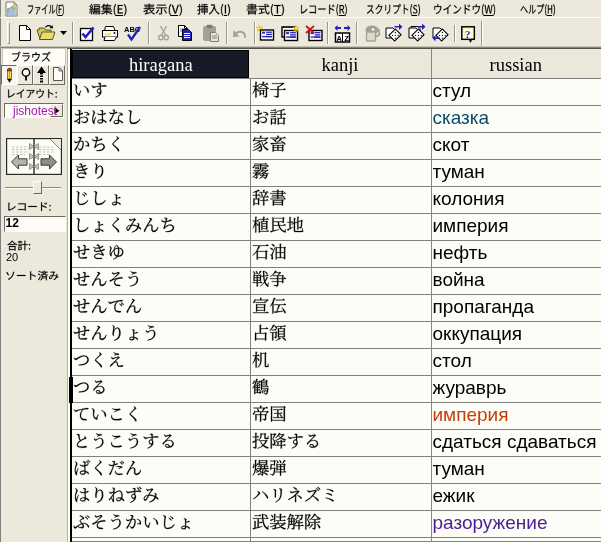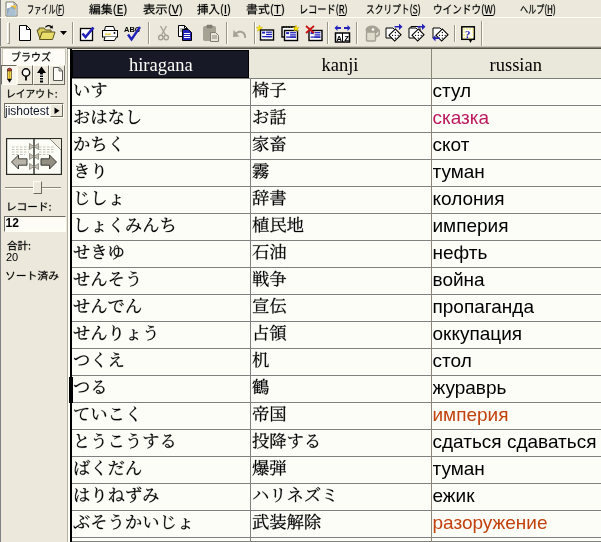--- a/index.html
+++ b/index.html
@@ -272,21 +272,21 @@
     <path d="M6 0.5 L6 4 L9.5 4 Z" fill="#d8d5c8" stroke="#555" stroke-width="0.8"></path>
   </svg>
 <svg style="position:absolute;left:5.8px;top:86.8px" width="53" height="15" viewBox="0 -10.5 53 15">
     <path d="M2.3 -0.3 2.9 0.2C3.1 0.1 3.3 0.0 3.4 0.0C6.0 -0.8 8.2 -2.1 9.5 -3.7L9.1 -4.5C7.7 -2.8 5.3 -1.4 3.3 -0.9C3.3 -1.4 3.3 -5.9 3.3 -6.9C3.3 -7.2 3.3 -7.5 3.4 -7.8H2.3C2.4 -7.6 2.4 -7.1 2.4 -6.9C2.4 -5.9 2.4 -1.5 2.4 -0.9C2.4 -0.6 2.4 -0.5 2.3 -0.3Z M11.4 -3.8 11.8 -3.0C13.3 -3.4 14.7 -4.1 15.8 -4.7V-0.8C15.8 -0.4 15.8 0.1 15.8 0.3H16.8C16.7 0.1 16.7 -0.4 16.7 -0.8V-5.2C17.8 -5.9 18.8 -6.7 19.6 -7.6L18.9 -8.2C18.1 -7.4 17.1 -6.4 16.0 -5.8C14.8 -5.0 13.2 -4.3 11.4 -3.8Z M30.8 -7.1 30.3 -7.6C30.1 -7.6 29.7 -7.5 29.5 -7.5C28.9 -7.5 24.0 -7.5 23.5 -7.5C23.1 -7.5 22.7 -7.6 22.3 -7.6V-6.7C22.7 -6.7 23.1 -6.7 23.5 -6.7C24.0 -6.7 28.7 -6.7 29.5 -6.7C29.1 -6.1 28.2 -4.9 27.2 -4.4L27.9 -3.8C29.1 -4.7 30.1 -6.0 30.5 -6.7C30.6 -6.8 30.7 -7.0 30.8 -7.1ZM26.6 -5.7H25.6C25.7 -5.4 25.7 -5.2 25.7 -5.0C25.7 -3.2 25.5 -1.7 23.8 -0.7C23.5 -0.5 23.2 -0.3 22.9 -0.2L23.7 0.4C26.3 -0.9 26.6 -2.9 26.6 -5.7Z M40.8 -6.4 40.2 -6.7C40.1 -6.7 39.9 -6.6 39.5 -6.6H37.1V-7.6C37.1 -7.8 37.1 -8.1 37.2 -8.4H36.2C36.2 -8.1 36.2 -7.8 36.2 -7.6V-6.6H33.9C33.5 -6.6 33.2 -6.7 32.9 -6.7C33.0 -6.5 33.0 -6.1 33.0 -5.9C33.0 -5.5 33.0 -4.4 33.0 -4.0C33.0 -3.8 32.9 -3.5 32.9 -3.4H33.8C33.8 -3.5 33.8 -3.8 33.8 -4.0C33.8 -4.3 33.8 -5.4 33.8 -5.9H39.7C39.6 -5.0 39.2 -3.7 38.7 -2.8C38.0 -1.8 36.9 -1.0 35.8 -0.7C35.5 -0.6 35.1 -0.5 34.7 -0.4L35.4 0.4C37.3 -0.1 38.8 -1.2 39.6 -2.6C40.2 -3.6 40.5 -4.9 40.6 -5.7C40.6 -5.9 40.7 -6.2 40.8 -6.4Z M45.5 -0.9C45.5 -0.5 45.5 -0.0 45.5 0.3H46.5C46.4 -0.0 46.4 -0.6 46.4 -0.9L46.4 -4.4C47.6 -4.0 49.4 -3.3 50.5 -2.7L50.9 -3.6C49.8 -4.1 47.8 -4.9 46.4 -5.3V-7.0C46.4 -7.4 46.5 -7.8 46.5 -8.1H45.5C45.5 -7.8 45.5 -7.3 45.5 -7.0C45.5 -6.2 45.5 -1.5 45.5 -0.9Z M54.0 -4.1C54.3 -4.1 54.7 -4.4 54.7 -4.8C54.7 -5.3 54.3 -5.6 54.0 -5.6C53.6 -5.6 53.3 -5.3 53.3 -4.8C53.3 -4.4 53.6 -4.1 54.0 -4.1ZM54.0 0.1C54.3 0.1 54.7 -0.2 54.7 -0.6C54.7 -1.0 54.3 -1.3 54.0 -1.3C53.6 -1.3 53.3 -1.0 53.3 -0.6C53.3 -0.2 53.6 0.1 54.0 0.1Z" fill="#000" transform="scale(0.9293,1)" stroke="#000" stroke-width="0.22"></path>
   </svg>
 <div class="abs" style="left:4px;top:103px;width:60px;height:15px;background:#fdfcf7;border-top:1px solid #6e6b60;border-left:1px solid #6e6b60;border-right:1px solid #fffff4;border-bottom:1px solid #fffff4"></div>
 <div class="abs" style="left:50px;top:104px;width:13px;height:13px;background:#ece9dc;border-top:1px solid #fffff4;border-left:1px solid #fffff4;border-right:1px solid #6e6b60;border-bottom:1px solid #6e6b60"></div>
 <svg class="abs" style="left:54px;top:107px" width="6" height="8" viewBox="0 0 6 8">
     <path d="M0.5 0.5 L5.5 3.8 L0.5 7 Z" fill="#000"></path>
   </svg>
-<div class="abs" style="left:5px;top:104.5px;width:41px;height:12px;font:12px 'Liberation Sans';color:#0f172a;line-height:12px">jishotest</div>
+<div class="abs" style="left:13px;top:104.5px;width:41px;height:12px;font:12px 'Liberation Sans';color:#a21caf;line-height:12px">jishotest</div>
 <svg class="abs" style="left:6px;top:138px" width="56" height="37" viewBox="0 0 56 37">
 <rect x="0.6" y="0.6" width="54.8" height="35.8" fill="#fdfdf8" stroke="#2a2a25" stroke-width="1.2"></rect>
 <path d="M44 1 L55 12 L55 1 Z" fill="#ece9dc"></path>
 <path d="M44 1 L55 12" stroke="#8a877a" stroke-width="1"></path>
 <g stroke="#b5b2a5" stroke-width="0.8" stroke-dasharray="2.5 1.5">
 <path d="M6 9 L23 9 M6 11.5 L23 11.5 M6 14 L23 14 M6 16.5 L19 16.5"></path>
 <path d="M33 9 L48 9 M33 11.5 L49 11.5 M33 14 L49 14 M33 16.5 L45 16.5"></path>
 </g>
 <path d="M28 1 L28 36" stroke="#2a2a25" stroke-width="1.4"></path>
 <g fill="#c8c5b8" stroke="#6a675c" stroke-width="0.6">
@@ -325,21 +325,21 @@
     <path d="M11.0 -5.5V-2.7H8.7V-5.5ZM7.6 -6.0V-0.9H7.8C8.2 -0.9 8.7 -1.2 8.7 -1.3V-2.2H11.0V-1.4H11.2C11.5 -1.4 12.0 -1.6 12.0 -1.7V-5.3C12.4 -5.4 12.6 -5.5 12.8 -5.6L11.4 -6.6L10.8 -6.0H8.7L7.6 -6.5ZM6.3 -8.0 6.5 -7.5H13.9V-0.4C13.9 -0.2 13.8 -0.1 13.5 -0.1C13.1 -0.1 11.2 -0.3 11.2 -0.3V0.0C12.0 0.1 12.5 0.3 12.8 0.4C13.0 0.6 13.1 1.0 13.1 1.3C14.8 1.1 15.0 0.5 15.0 -0.4V-7.5H16.4C16.7 -7.5 16.8 -7.6 16.9 -7.8C16.3 -8.3 15.4 -9.0 15.4 -9.0L14.7 -8.0ZM10.8 -14.5C10.7 -13.8 10.7 -13.1 10.5 -12.4H6.6L6.7 -11.9H10.4C9.9 -10.7 8.9 -9.6 6.5 -8.7L6.7 -8.4C9.1 -9.2 10.3 -10.0 11.0 -11.0C12.2 -10.4 13.6 -9.3 14.3 -8.5C15.6 -8.1 15.7 -10.6 11.2 -11.2C11.3 -11.5 11.4 -11.7 11.5 -11.9H15.9C16.1 -11.9 16.3 -12.0 16.3 -12.2C15.7 -12.7 14.8 -13.5 14.8 -13.5L14.1 -12.4H11.7C11.8 -12.9 11.8 -13.4 11.9 -13.9C12.2 -13.9 12.4 -14.1 12.4 -14.3ZM3.4 -14.5V-10.4H0.7L0.9 -9.9H3.2C2.7 -7.3 1.9 -4.8 0.5 -2.8L0.7 -2.6C1.9 -3.8 2.8 -5.2 3.4 -6.8V1.3H3.7C4.1 1.3 4.5 1.1 4.5 0.9V-7.4C5.1 -6.6 5.7 -5.7 5.9 -4.9C6.9 -4.1 7.8 -6.2 4.5 -7.7V-9.9H6.6C6.9 -9.9 7.0 -10.0 7.1 -10.2C6.6 -10.7 5.7 -11.4 5.7 -11.4L4.9 -10.4H4.5V-13.8C5.0 -13.9 5.1 -14.0 5.2 -14.3Z M19.8 -13.0 20.0 -12.5H29.8C29.0 -11.6 27.6 -10.5 26.4 -9.7L25.4 -9.8V-6.9H18.1L18.2 -6.4H25.4V-0.5C25.4 -0.2 25.3 -0.1 24.9 -0.1C24.4 -0.1 21.8 -0.2 21.8 -0.2V0.0C22.9 0.2 23.5 0.3 23.9 0.5C24.2 0.7 24.3 1.0 24.4 1.3C26.4 1.2 26.6 0.5 26.6 -0.4V-6.4H33.4C33.6 -6.4 33.8 -6.5 33.9 -6.7C33.2 -7.3 32.2 -8.1 32.2 -8.1L31.3 -6.9H26.6V-9.2C27.0 -9.2 27.2 -9.4 27.2 -9.6L26.9 -9.6C28.6 -10.4 30.4 -11.5 31.6 -12.4C31.9 -12.4 32.2 -12.4 32.3 -12.5L30.9 -13.8L30.1 -13.0Z" fill="#000" stroke="#000" stroke-width="0.25"></path>
   </svg>
 <div class="abs" style="left:432.5px;top:80.1px;width:168px;height:25px;font:19px 'Liberation Sans';color:#000;white-space:nowrap;overflow:hidden">стул</div>
 <div class="abs" style="left:72px;top:106px;width:529px;height:27px;background:#fcfdf7;border-bottom:1px solid #808080"></div>
 <svg style="position:absolute;left:73.2px;top:105.6px" width="71" height="24" viewBox="0 -17.3 71 24">
     <path d="M15.8 -8.1C16.1 -8.1 16.2 -8.4 16.2 -8.8C16.1 -9.9 14.9 -11.0 13.6 -11.3C12.8 -11.4 12.1 -11.3 11.3 -11.2L11.3 -10.7C12.5 -10.8 13.8 -10.7 14.5 -9.7C14.7 -9.4 14.7 -9.3 14.5 -9.1C14.3 -8.9 13.5 -8.4 13.1 -8.1L13.3 -7.8C13.7 -8.0 14.4 -8.3 14.7 -8.4C15.2 -8.5 15.4 -8.0 15.8 -8.1ZM4.2 -7.9C4.7 -7.9 5.4 -8.1 6.1 -8.2V-5.9V-4.9C4.9 -4.2 3.5 -3.2 2.9 -2.8C2.6 -2.6 2.4 -2.5 1.9 -2.6C1.5 -2.6 1.4 -2.5 1.4 -2.1C1.4 -1.8 1.5 -1.6 1.7 -1.4C1.9 -1.2 2.1 -1.1 2.3 -1.1C2.5 -1.1 2.8 -1.2 3.3 -1.7C3.9 -1.3 4.8 -0.7 5.1 -0.3C5.7 0.2 5.7 0.7 6.1 0.7C6.6 0.7 7.1 -0.1 7.1 -0.9C7.1 -1.5 6.9 -2.1 6.9 -4.5C8.2 -5.3 9.8 -6.0 11.3 -6.0C13.1 -6.0 13.9 -5.0 13.9 -3.7C13.9 -2.3 13.0 -1.2 11.3 -1.2C10.1 -1.2 9.2 -1.7 8.5 -2.3L8.3 -2.0C9.2 -0.8 10.3 -0.3 11.5 -0.3C13.7 -0.3 15.0 -1.7 15.0 -3.5C15.0 -5.4 13.6 -6.6 11.6 -6.6C9.9 -6.6 8.3 -6.1 6.8 -5.3V-6.1C6.8 -6.9 6.9 -7.7 6.9 -8.5C7.7 -8.7 8.8 -9.1 9.5 -9.4C9.8 -9.6 10.0 -9.8 10.0 -10.1C10.0 -10.5 9.5 -10.5 9.2 -10.5C8.9 -10.5 8.3 -9.9 7.0 -9.5C7.0 -10.2 7.1 -10.8 7.2 -11.1C7.3 -11.7 7.5 -12.0 7.5 -12.4C7.5 -12.8 6.4 -13.3 5.8 -13.3C5.3 -13.3 4.9 -13.2 4.6 -13.0L4.6 -12.7C5.1 -12.7 5.4 -12.7 5.7 -12.6C6.0 -12.5 6.1 -12.4 6.1 -12.0V-9.2C5.4 -9.0 4.7 -8.9 4.2 -8.9C3.3 -8.8 3.0 -9.0 2.2 -9.9L1.9 -9.6C2.6 -8.1 3.3 -7.9 4.2 -7.9ZM6.1 -4.0V-1.4C6.1 -1.0 5.9 -0.9 5.6 -1.1C5.0 -1.3 4.3 -1.7 3.6 -2.0C4.3 -2.7 5.2 -3.5 6.1 -4.0Z M21.1 0.6C21.5 0.6 21.6 0.4 21.6 0.1C21.6 -0.3 21.4 -0.8 21.4 -1.4C21.4 -1.7 21.5 -2.0 21.7 -2.6C21.9 -3.2 22.6 -5.2 23.0 -6.1L22.5 -6.3C22.1 -5.4 21.2 -3.1 20.8 -2.6C20.7 -2.3 20.5 -2.4 20.4 -2.6C20.2 -2.9 20.1 -3.4 20.1 -4.3C20.1 -6.1 20.8 -7.9 21.2 -8.9C21.7 -9.9 21.9 -10.2 21.9 -10.6C21.9 -11.3 21.1 -12.2 20.7 -12.5C20.4 -12.8 20.3 -12.8 19.9 -13.0L19.6 -12.8C20.2 -12.1 20.6 -11.5 20.6 -10.9C20.6 -10.3 20.4 -9.7 20.1 -8.9C19.8 -7.9 19.3 -6.1 19.3 -4.1C19.3 -2.3 19.8 -0.7 20.3 -0.0C20.6 0.4 20.8 0.6 21.1 0.6ZM26.9 -8.2C27.6 -8.2 28.2 -8.3 28.9 -8.3C28.9 -6.8 29.0 -5.0 29.1 -3.8C28.7 -3.9 28.3 -3.9 27.8 -3.9C26.0 -3.9 24.4 -3.2 24.4 -1.7C24.4 -0.5 25.7 0.2 27.2 0.2C29.3 0.2 30.1 -0.7 30.1 -2.0L30.1 -2.5C30.9 -2.2 31.6 -1.6 32.2 -1.0C32.5 -0.7 32.7 -0.5 33.0 -0.5C33.3 -0.5 33.5 -0.7 33.5 -1.1C33.5 -1.4 33.3 -1.7 32.9 -2.0C32.4 -2.5 31.5 -3.2 30.1 -3.6C29.9 -4.9 29.8 -6.7 29.8 -8.5C30.8 -8.7 31.7 -8.9 32.1 -9.1C32.7 -9.3 32.9 -9.5 32.9 -9.8C32.9 -10.1 32.4 -10.3 32.0 -10.3C31.9 -10.3 31.7 -10.2 30.9 -9.9C30.7 -9.8 30.3 -9.6 29.8 -9.5C29.8 -10.1 29.9 -10.6 29.9 -10.9C30.1 -11.7 30.2 -11.8 30.2 -12.1C30.2 -12.6 29.3 -13.0 28.6 -13.0C28.2 -13.0 27.7 -12.9 27.3 -12.7L27.4 -12.3C27.8 -12.3 28.2 -12.3 28.6 -12.2C28.8 -12.1 28.9 -12.0 28.9 -11.6V-9.3C28.3 -9.2 27.6 -9.1 26.9 -9.1C25.9 -9.1 25.2 -9.5 24.5 -10.0L24.2 -9.8C25.1 -8.4 25.8 -8.2 26.9 -8.2ZM29.1 -2.9V-2.8C29.1 -1.4 28.8 -0.7 26.9 -0.7C25.8 -0.7 25.1 -1.1 25.1 -1.9C25.1 -2.7 26.2 -3.1 27.3 -3.1C28.0 -3.1 28.6 -3.1 29.1 -2.9Z M43.4 0.8C45.2 0.8 46.2 -0.1 46.2 -1.5L46.2 -2.2C47.2 -1.8 48.0 -1.3 48.6 -0.6C49.0 -0.3 49.2 0.0 49.5 0.0C49.8 0.0 50.0 -0.2 50.0 -0.5C50.0 -1.0 49.6 -1.5 48.8 -2.0C48.1 -2.4 47.2 -2.9 46.1 -3.2C45.9 -4.2 45.8 -5.3 45.8 -5.8C45.7 -6.5 45.8 -7.0 46.2 -7.4C46.6 -7.8 47.2 -8.0 47.8 -8.1C48.5 -8.1 48.8 -7.9 49.2 -7.9C49.6 -7.9 49.7 -8.1 49.7 -8.5C49.7 -9.2 49.2 -9.8 48.1 -10.2C47.5 -10.5 46.6 -10.6 45.8 -10.4L45.7 -10.0C46.5 -10.0 47.2 -9.9 47.7 -9.5C48.0 -9.3 48.1 -9.0 47.7 -8.9C47.1 -8.6 46.3 -8.3 45.8 -7.8C45.3 -7.2 45.0 -6.6 45.0 -5.6C45.0 -4.9 45.1 -4.1 45.1 -3.4C44.9 -3.4 44.6 -3.4 44.3 -3.4C42.0 -3.4 40.6 -2.4 40.6 -1.1C40.6 -0.1 41.6 0.8 43.4 0.8ZM45.2 -2.5V-2.1C45.2 -1.1 44.8 -0.2 43.1 -0.2C41.9 -0.2 41.3 -0.7 41.3 -1.3C41.3 -2.0 42.1 -2.6 43.7 -2.6C44.2 -2.6 44.7 -2.6 45.2 -2.5ZM38.8 -9.2C39.2 -9.2 39.7 -9.3 40.1 -9.3C39.4 -6.8 37.9 -4.7 36.8 -3.3C36.6 -3.0 36.5 -2.7 36.5 -2.5C36.5 -2.1 36.7 -1.8 37.0 -1.8C37.4 -1.8 37.6 -2.1 37.8 -2.4C39.2 -4.5 40.5 -7.6 41.1 -9.5C42.2 -9.8 43.3 -10.1 43.8 -10.4C44.0 -10.5 44.4 -10.7 44.4 -11.1C44.4 -11.3 44.1 -11.6 43.8 -11.6C43.4 -11.6 43.1 -11.2 41.4 -10.6C42.1 -12.9 42.1 -13.2 41.8 -13.3C41.6 -13.5 41.0 -13.6 40.6 -13.6C40.3 -13.6 39.8 -13.5 39.6 -13.4V-13.1C39.8 -13.1 40.1 -13.0 40.4 -12.9C40.7 -12.8 40.8 -12.6 40.7 -12.2C40.7 -11.8 40.6 -11.1 40.4 -10.4C40.0 -10.3 39.5 -10.2 39.0 -10.2C37.8 -10.2 37.4 -10.6 36.6 -11.2L36.3 -11.0C36.9 -9.7 37.5 -9.2 38.8 -9.2Z M60.3 0.7C63.3 0.7 65.9 -1.2 67.2 -3.9L66.8 -4.2C65.7 -2.4 63.2 -0.5 60.3 -0.5C58.4 -0.5 57.7 -1.3 57.7 -3.5C57.7 -5.9 58.0 -8.7 58.3 -10.3C58.4 -11.1 58.8 -11.2 58.8 -11.6C58.8 -12.1 57.6 -13.0 56.8 -13.0C56.4 -13.0 56.1 -13.0 55.6 -12.9V-12.5C56.1 -12.4 56.5 -12.3 56.8 -12.1C57.1 -12.0 57.2 -11.8 57.2 -11.2C57.2 -10.2 56.7 -6.1 56.7 -3.4C56.7 -0.4 57.9 0.7 60.3 0.7Z" fill="#000" stroke="#000" stroke-width="0.25"></path>
   </svg>
 <svg style="position:absolute;left:252.2px;top:105.6px" width="36" height="24" viewBox="0 -17.3 36 24">
     <path d="M15.8 -8.1C16.1 -8.1 16.2 -8.4 16.2 -8.8C16.1 -9.9 14.9 -11.0 13.6 -11.3C12.8 -11.4 12.1 -11.3 11.3 -11.2L11.3 -10.7C12.5 -10.8 13.8 -10.7 14.5 -9.7C14.7 -9.4 14.7 -9.3 14.5 -9.1C14.3 -8.9 13.5 -8.4 13.1 -8.1L13.3 -7.8C13.7 -8.0 14.4 -8.3 14.7 -8.4C15.2 -8.5 15.4 -8.0 15.8 -8.1ZM4.2 -7.9C4.7 -7.9 5.4 -8.1 6.1 -8.2V-5.9V-4.9C4.9 -4.2 3.5 -3.2 2.9 -2.8C2.6 -2.6 2.4 -2.5 1.9 -2.6C1.5 -2.6 1.4 -2.5 1.4 -2.1C1.4 -1.8 1.5 -1.6 1.7 -1.4C1.9 -1.2 2.1 -1.1 2.3 -1.1C2.5 -1.1 2.8 -1.2 3.3 -1.7C3.9 -1.3 4.8 -0.7 5.1 -0.3C5.7 0.2 5.7 0.7 6.1 0.7C6.6 0.7 7.1 -0.1 7.1 -0.9C7.1 -1.5 6.9 -2.1 6.9 -4.5C8.2 -5.3 9.8 -6.0 11.3 -6.0C13.1 -6.0 13.9 -5.0 13.9 -3.7C13.9 -2.3 13.0 -1.2 11.3 -1.2C10.1 -1.2 9.2 -1.7 8.5 -2.3L8.3 -2.0C9.2 -0.8 10.3 -0.3 11.5 -0.3C13.7 -0.3 15.0 -1.7 15.0 -3.5C15.0 -5.4 13.6 -6.6 11.6 -6.6C9.9 -6.6 8.3 -6.1 6.8 -5.3V-6.1C6.8 -6.9 6.9 -7.7 6.9 -8.5C7.7 -8.7 8.8 -9.1 9.5 -9.4C9.8 -9.6 10.0 -9.8 10.0 -10.1C10.0 -10.5 9.5 -10.5 9.2 -10.5C8.9 -10.5 8.3 -9.9 7.0 -9.5C7.0 -10.2 7.1 -10.8 7.2 -11.1C7.3 -11.7 7.5 -12.0 7.5 -12.4C7.5 -12.8 6.4 -13.3 5.8 -13.3C5.3 -13.3 4.9 -13.2 4.6 -13.0L4.6 -12.7C5.1 -12.7 5.4 -12.7 5.7 -12.6C6.0 -12.5 6.1 -12.4 6.1 -12.0V-9.2C5.4 -9.0 4.7 -8.9 4.2 -8.9C3.3 -8.8 3.0 -9.0 2.2 -9.9L1.9 -9.6C2.6 -8.1 3.3 -7.9 4.2 -7.9ZM6.1 -4.0V-1.4C6.1 -1.0 5.9 -0.9 5.6 -1.1C5.0 -1.3 4.3 -1.7 3.6 -2.0C4.3 -2.7 5.2 -3.5 6.1 -4.0Z M18.9 -13.3 19.0 -12.8H23.8C24.1 -12.8 24.2 -12.9 24.3 -13.1C23.8 -13.6 22.9 -14.3 22.9 -14.3L22.2 -13.3ZM18.8 -8.9 18.9 -8.4H23.7C23.9 -8.4 24.1 -8.5 24.1 -8.7C23.7 -9.2 22.9 -9.8 22.9 -9.8L22.2 -8.9ZM18.8 -6.7 18.9 -6.2H23.7C23.9 -6.2 24.1 -6.3 24.1 -6.5C23.6 -7.0 22.8 -7.6 22.8 -7.6L22.1 -6.7ZM18.0 -11.1 18.2 -10.6H24.7C24.9 -10.6 25.1 -10.7 25.1 -10.9C24.6 -11.4 23.8 -12.1 23.8 -12.1L23.0 -11.1ZM31.6 -14.4C30.3 -13.6 27.5 -12.6 25.1 -12.2L25.2 -11.9C26.3 -12.0 27.5 -12.1 28.6 -12.3V-9.1H24.7L24.8 -8.6H28.6V-5.3H26.9L25.7 -5.9V1.3H25.9C26.4 1.3 26.8 1.1 26.8 1.0V0.1H31.5V1.1H31.7C32.1 1.1 32.6 0.8 32.6 0.7V-4.6C33.0 -4.7 33.3 -4.8 33.4 -4.9L32.0 -6.0L31.3 -5.3H29.7V-8.6H33.5C33.7 -8.6 33.9 -8.7 34.0 -8.9C33.4 -9.4 32.5 -10.2 32.5 -10.2L31.7 -9.1H29.7V-12.6C30.6 -12.8 31.4 -13.0 32.1 -13.2C32.5 -13.1 32.8 -13.1 33.0 -13.2ZM31.5 -4.8V-0.4H26.8V-4.8ZM22.7 -4.1V-0.5H20.0V-4.1ZM18.9 -4.6V1.3H19.0C19.5 1.3 20.0 1.1 20.0 1.0V0.0H22.7V1.0H22.9C23.3 1.0 23.8 0.7 23.8 0.6V-3.9C24.1 -3.9 24.4 -4.1 24.5 -4.2L23.2 -5.3L22.5 -4.6H20.0L18.9 -5.1Z" fill="#000" stroke="#000" stroke-width="0.25"></path>
   </svg>
-<div class="abs" style="left:432.5px;top:107.1px;width:168px;height:25px;font:19px 'Liberation Sans';color:#be185d;white-space:nowrap;overflow:hidden">сказка</div>
+<div class="abs" style="left:432.5px;top:107.1px;width:168px;height:25px;font:19px 'Liberation Sans';color:#0c4a6e;white-space:nowrap;overflow:hidden">сказка</div>
 <div class="abs" style="left:72px;top:133px;width:529px;height:27px;background:#fcfdf7;border-bottom:1px solid #808080"></div>
 <svg style="position:absolute;left:73.2px;top:132.6px" width="53" height="24" viewBox="0 -17.3 53 24">
     <path d="M15.4 -3.6C15.9 -3.6 16.1 -4.2 16.1 -4.8C16.1 -6.2 15.7 -7.3 15.0 -8.0C14.3 -8.8 13.5 -9.2 12.1 -9.4L11.9 -9.0C13.0 -8.8 13.7 -8.4 14.2 -7.7C14.7 -7.0 14.8 -6.2 14.9 -5.7C14.9 -5.3 14.8 -5.1 14.5 -5.0C14.0 -4.8 12.9 -4.6 12.3 -4.5L12.4 -4.1C13.0 -4.1 14.0 -4.2 14.4 -4.2C14.9 -4.0 14.9 -3.6 15.4 -3.6ZM7.0 0.2C7.9 0.2 8.6 -0.3 9.1 -0.9C10.1 -2.2 10.7 -4.6 10.7 -6.7C10.7 -8.8 10.0 -9.5 8.7 -9.5C8.3 -9.5 7.7 -9.4 7.2 -9.3L8.0 -11.1C8.2 -11.6 8.5 -11.8 8.5 -12.1C8.5 -12.6 7.3 -13.2 6.6 -13.2C6.1 -13.2 5.7 -13.1 5.4 -13.0V-12.6C5.8 -12.6 6.5 -12.5 6.7 -12.3C7.0 -12.2 7.0 -12.1 7.0 -11.9C7.0 -11.6 6.6 -10.4 6.1 -9.1C4.8 -8.8 3.3 -8.4 2.7 -8.4C2.2 -8.4 2.1 -9.0 1.9 -9.4L1.6 -9.4C1.5 -9.0 1.5 -8.7 1.5 -8.4C1.7 -7.8 2.3 -7.2 2.8 -7.2C3.2 -7.2 3.4 -7.4 4.2 -7.6C4.5 -7.8 5.1 -8.0 5.8 -8.2C5.3 -7.2 4.9 -6.2 4.5 -5.3C3.5 -3.5 2.7 -2.3 1.8 -1.1C1.5 -0.8 1.5 -0.6 1.5 -0.3C1.5 0.1 1.8 0.4 2.0 0.4C2.3 0.4 2.5 0.2 2.7 -0.2C3.5 -1.3 4.3 -3.0 5.3 -4.9C5.8 -6.0 6.4 -7.4 6.9 -8.5C7.5 -8.7 8.1 -8.8 8.5 -8.8C9.4 -8.8 9.7 -8.2 9.7 -7.0C9.7 -5.0 9.1 -2.9 8.5 -2.0C8.1 -1.3 7.7 -1.1 7.1 -1.1C6.7 -1.1 6.0 -1.6 5.1 -2.1L4.9 -1.9C5.8 -1.0 6.0 -0.8 6.1 -0.6C6.3 -0.1 6.4 0.2 7.0 0.2Z M21.9 -9.1C22.3 -9.1 22.7 -9.1 23.1 -9.1C22.7 -7.8 22.1 -5.3 21.7 -4.4C21.5 -3.7 21.3 -3.7 21.3 -3.4C21.3 -2.9 21.7 -2.2 22.1 -2.2C22.4 -2.2 22.6 -2.9 22.9 -3.2C24.2 -4.6 26.1 -6.1 28.0 -6.1C29.4 -6.1 30.6 -5.2 30.6 -3.7C30.6 -2.4 29.8 -1.1 26.8 -0.2C25.8 0.0 24.7 0.2 23.4 0.3L23.4 0.7C27.4 1.0 31.8 -0.3 31.8 -3.4C31.8 -5.1 30.6 -6.7 28.1 -6.7C26.2 -6.7 24.7 -5.8 23.1 -4.6C22.7 -4.3 22.7 -4.4 22.8 -4.8L24.0 -9.2C25.9 -9.5 27.6 -10.0 28.3 -10.3C28.9 -10.5 29.4 -10.8 29.4 -11.1C29.4 -11.5 28.9 -11.7 28.5 -11.7C28.3 -11.7 27.9 -11.4 27.3 -11.1C26.5 -10.7 25.4 -10.4 24.3 -10.2C24.4 -10.8 24.5 -11.2 24.6 -11.6C24.8 -12.2 25.1 -12.3 25.1 -12.6C25.1 -13.0 24.1 -13.5 23.3 -13.5C23.0 -13.5 22.6 -13.4 22.2 -13.4L22.3 -13.0C22.7 -12.9 23.0 -12.8 23.3 -12.7C23.6 -12.6 23.7 -12.6 23.6 -12.2C23.6 -11.8 23.5 -10.9 23.3 -10.0C22.9 -10.0 22.5 -10.0 22.1 -10.0C21.0 -10.0 20.3 -10.2 19.3 -11.2L19.0 -11.0C19.9 -9.2 20.5 -9.1 21.9 -9.1Z M45.6 1.1C46.0 1.1 46.2 0.8 46.2 0.3C46.2 -0.2 45.9 -0.9 45.4 -1.5C44.1 -3.0 42.6 -4.2 40.9 -5.6C40.5 -5.9 40.3 -6.1 40.3 -6.3C40.3 -6.5 40.4 -6.7 40.9 -7.2C41.6 -8.0 43.9 -10.1 45.0 -11.0C45.7 -11.5 45.9 -11.6 45.9 -12.0C45.9 -12.4 45.3 -13.1 44.7 -13.4C44.4 -13.6 44.0 -13.7 43.6 -13.8L43.4 -13.5C44.1 -13.0 44.4 -12.6 44.4 -12.4C44.4 -12.1 44.3 -12.0 44.0 -11.6C43.2 -10.7 40.6 -8.2 39.8 -7.1C39.5 -6.9 39.3 -6.5 39.3 -6.2C39.3 -5.8 39.5 -5.5 40.0 -5.1C42.1 -3.3 43.3 -2.1 44.1 -0.9C44.6 -0.1 44.8 0.3 45.0 0.6C45.1 0.9 45.3 1.1 45.6 1.1Z" fill="#000" stroke="#000" stroke-width="0.25"></path>
   </svg>
 <svg style="position:absolute;left:252.2px;top:132.6px" width="36" height="24" viewBox="0 -17.3 36 24">
     <path d="M2.7 -13.4C2.7 -12.2 2.0 -11.0 1.3 -10.6C1.0 -10.4 0.7 -10.0 0.9 -9.6C1.1 -9.2 1.7 -9.3 2.2 -9.6C2.7 -10.0 3.1 -10.7 3.2 -11.9H14.4C14.1 -11.3 13.8 -10.7 13.5 -10.2L12.9 -10.7L12.1 -9.8H3.2L3.3 -9.3H7.3C5.8 -8.0 3.7 -6.8 1.5 -5.9L1.6 -5.6C3.5 -6.1 5.3 -6.9 6.8 -7.7C7.1 -7.5 7.3 -7.2 7.5 -6.9C6.1 -5.4 3.5 -3.8 1.3 -2.9L1.4 -2.7C3.8 -3.3 6.4 -4.6 8.1 -5.8C8.3 -5.5 8.4 -5.2 8.5 -4.8C6.8 -2.8 3.6 -0.9 0.6 0.1L0.8 0.4C3.8 -0.3 6.9 -1.8 8.9 -3.4C9.1 -2.0 8.9 -0.7 8.4 -0.1C8.3 0.0 8.2 0.1 7.9 0.1C7.5 0.1 6.3 -0.0 5.6 -0.1V0.2C6.2 0.3 6.8 0.5 7.0 0.6C7.3 0.8 7.4 1.0 7.4 1.4C8.4 1.4 9.0 1.2 9.3 0.8C10.6 -0.6 10.5 -5.3 7.1 -7.9C7.8 -8.3 8.5 -8.8 9.0 -9.3H9.4C10.2 -4.8 12.2 -1.7 15.3 0.2C15.6 -0.3 16.0 -0.7 16.6 -0.7L16.6 -0.9C14.5 -1.8 12.8 -3.3 11.5 -5.2C12.9 -5.9 14.3 -6.7 15.2 -7.4C15.6 -7.4 15.7 -7.4 15.8 -7.6L14.3 -8.5C13.7 -7.7 12.4 -6.5 11.3 -5.6C10.6 -6.6 10.1 -7.9 9.8 -9.3H13.9C14.1 -9.3 14.3 -9.3 14.3 -9.5L13.7 -10.0C14.4 -10.4 15.3 -11.1 15.8 -11.7C16.2 -11.7 16.4 -11.7 16.5 -11.8L15.2 -13.1L14.4 -12.4H9.2V-13.8C9.6 -13.9 9.8 -14.0 9.8 -14.3L8.1 -14.5V-12.4H3.2C3.1 -12.7 3.1 -13.0 3.0 -13.4Z M20.5 -11.3 20.3 -11.1C21.5 -10.5 22.9 -9.4 23.4 -8.4C24.3 -8.0 24.7 -9.0 23.7 -10.0C24.5 -10.5 25.4 -11.3 26.2 -12.0H33.3C33.5 -12.0 33.7 -12.1 33.8 -12.3C33.2 -12.8 32.3 -13.5 32.3 -13.5L31.5 -12.5H26.5V-13.9C26.9 -13.9 27.1 -14.1 27.1 -14.3L25.4 -14.5V-12.5H18.2L18.3 -12.0H24.5C24.2 -11.5 23.8 -10.8 23.3 -10.3C22.7 -10.7 21.8 -11.1 20.5 -11.3ZM25.4 -2.3V-0.2H21.8V-2.3ZM25.4 -2.8H21.8V-4.7H25.4ZM26.5 -2.3H30.2V-0.2H26.5ZM26.5 -2.8V-4.7H30.2V-2.8ZM20.6 -5.2V1.3H20.8C21.3 1.3 21.8 1.1 21.8 1.0V0.3H30.2V1.2H30.3C30.7 1.2 31.3 1.0 31.3 0.8V-4.4C31.7 -4.5 31.9 -4.7 32.0 -4.8L30.6 -5.9L30.0 -5.2H21.9L20.6 -5.7ZM28.8 -9.3 28.7 -9.2C29.3 -8.8 30.0 -8.2 30.7 -7.6L24.8 -7.4C26.6 -8.5 28.4 -9.8 29.5 -10.8C29.8 -10.7 30.0 -10.8 30.1 -11.0L28.5 -11.7C27.5 -10.5 25.7 -8.7 24.1 -7.4C21.6 -7.3 19.7 -7.3 18.5 -7.3L19.2 -5.8C19.3 -5.9 19.5 -6.0 19.6 -6.2C24.6 -6.6 28.4 -6.9 31.1 -7.2C31.6 -6.7 32.1 -6.2 32.4 -5.7C33.8 -5.1 34.2 -7.9 28.8 -9.3Z" fill="#000" stroke="#000" stroke-width="0.25"></path>
   </svg>
 <div class="abs" style="left:432.5px;top:134.1px;width:168px;height:25px;font:19px 'Liberation Sans';color:#000;white-space:nowrap;overflow:hidden">скот</div>
 <div class="abs" style="left:72px;top:160px;width:529px;height:27px;background:#fcfdf7;border-bottom:1px solid #808080"></div>
 <svg style="position:absolute;left:73.2px;top:159.6px" width="36" height="24" viewBox="0 -17.3 36 24">
@@ -445,17 +445,17 @@
     <path d="M1.1 -2.4 1.3 -2.0C3.7 -3.2 5.9 -5.2 7.5 -7.1C7.8 -7.5 8.2 -7.7 8.2 -8.0C8.2 -8.5 7.3 -9.5 6.5 -9.7C6.2 -9.8 5.8 -9.8 5.5 -9.8L5.4 -9.5C5.8 -9.3 6.6 -8.8 6.6 -8.4C6.6 -7.2 3.3 -3.9 1.1 -2.4ZM15.4 -2.8C15.8 -2.8 16.1 -3.2 16.0 -3.8C15.8 -5.9 12.9 -8.6 10.4 -9.9L10.1 -9.6C12.2 -8.0 13.6 -6.2 14.6 -3.8C14.9 -3.1 15.0 -2.8 15.4 -2.8Z M23.3 0.6 23.5 1.0C27.4 -0.5 29.4 -3.0 29.6 -7.0C29.7 -8.1 29.7 -9.8 29.8 -10.8C29.8 -11.4 30.1 -11.5 30.1 -11.9C30.1 -12.2 28.9 -12.9 28.3 -12.9C28.0 -12.9 27.5 -12.8 27.1 -12.6L27.1 -12.2C27.6 -12.2 28.0 -12.1 28.2 -12.0C28.5 -11.8 28.5 -11.6 28.5 -11.3C28.6 -10.1 28.6 -8.6 28.5 -7.1C28.3 -3.5 26.7 -1.2 23.3 0.6ZM23.4 -3.8C23.7 -3.8 23.9 -4.0 23.9 -4.6C23.9 -5.3 23.9 -9.1 23.9 -9.9C24.0 -10.5 24.2 -10.7 24.2 -11.0C24.2 -11.5 23.1 -12.1 22.5 -12.1C22.2 -12.1 21.8 -12.0 21.5 -11.9V-11.5C21.9 -11.5 22.2 -11.4 22.4 -11.3C22.7 -11.2 22.7 -11.0 22.8 -10.6C22.8 -10.0 22.9 -8.3 22.9 -7.5C22.8 -6.1 22.7 -5.4 22.7 -4.9C22.7 -4.3 23.0 -3.8 23.4 -3.8Z M49.3 -2.5C49.6 -2.5 49.8 -2.7 49.8 -3.0C49.8 -4.4 47.8 -5.6 45.5 -6.1L45.3 -5.8C46.6 -5.2 47.7 -4.2 48.5 -3.0C48.8 -2.6 48.9 -2.5 49.3 -2.5ZM44.4 -11.2C44.7 -11.2 45.0 -11.5 45.0 -11.8C45.0 -13.0 43.1 -13.8 41.4 -14.1L41.2 -13.8C42.2 -13.2 43.0 -12.6 43.5 -12.0C43.8 -11.5 44.0 -11.2 44.4 -11.2ZM43.6 0.9C44.1 0.9 44.2 0.5 44.2 0.2C44.2 -0.2 44.1 -0.9 44.1 -1.4C44.1 -4.3 44.2 -4.9 44.2 -5.4C44.2 -5.6 44.1 -5.8 43.8 -6.0C44.8 -7.0 45.8 -7.9 46.5 -8.9C46.7 -9.2 47.4 -9.3 47.4 -9.6C47.4 -9.9 46.3 -10.7 45.9 -10.7C45.6 -10.7 45.6 -10.4 45.0 -10.3C44.2 -10.1 40.5 -9.4 39.5 -9.4C39.0 -9.4 38.7 -10.0 38.4 -10.3L38.1 -10.2C38.1 -9.9 38.2 -9.4 38.3 -9.2C38.5 -8.7 39.2 -8.0 39.7 -8.1C40.1 -8.1 40.1 -8.4 40.7 -8.5C41.6 -8.8 44.5 -9.4 45.2 -9.5C45.4 -9.5 45.4 -9.5 45.3 -9.3C43.8 -6.8 39.4 -3.5 35.9 -1.8L36.2 -1.4C38.7 -2.4 41.1 -3.8 43.1 -5.4C43.2 -5.3 43.2 -5.1 43.2 -4.8C43.2 -3.9 43.1 -1.9 43.1 -1.5C43.0 -0.8 42.9 -0.7 42.9 -0.3C42.9 0.1 43.1 0.9 43.6 0.9Z M66.2 -10.4C66.4 -10.4 66.6 -10.6 66.6 -10.9C66.6 -11.2 66.5 -11.5 66.1 -11.9C65.6 -12.3 64.9 -12.7 64.1 -13.1L63.8 -12.8C64.6 -12.2 65.0 -11.7 65.4 -11.3C65.7 -10.8 65.9 -10.4 66.2 -10.4ZM67.8 -11.6C68.0 -11.6 68.2 -11.8 68.2 -12.1C68.2 -12.4 68.0 -12.8 67.6 -13.1C67.1 -13.5 66.5 -13.8 65.6 -14.2L65.4 -13.9C66.1 -13.3 66.6 -12.9 66.9 -12.5C67.3 -12.0 67.5 -11.6 67.8 -11.6ZM66.2 -0.2C66.6 -0.2 66.7 -0.5 66.7 -0.8C66.7 -2.2 63.9 -4.2 61.1 -5.4C62.4 -6.8 63.4 -8.4 64.0 -9.3C64.2 -9.7 64.7 -9.8 64.7 -10.2C64.7 -10.6 63.6 -11.5 63.1 -11.5C62.9 -11.5 62.6 -11.1 62.3 -11.0C61.3 -10.8 57.9 -10.2 57.0 -10.2C56.4 -10.2 56.1 -10.8 55.8 -11.2L55.4 -11.1C55.4 -10.6 55.6 -10.2 55.7 -10.0C55.9 -9.6 56.6 -8.8 57.1 -8.8C57.5 -8.8 57.5 -9.1 58.1 -9.3C59.0 -9.5 61.4 -10.1 62.7 -10.3C62.9 -10.3 63.0 -10.3 62.9 -10.0C61.3 -6.5 57.2 -2.4 53.1 -0.3L53.4 0.1C56.7 -1.2 59.1 -3.3 60.7 -5.0C62.3 -4.1 63.4 -3.0 64.5 -1.7C65.4 -0.7 65.7 -0.2 66.2 -0.2Z M81.1 0.2C81.5 0.2 81.7 -0.1 81.7 -0.3C81.7 -0.7 81.3 -1.1 80.8 -1.5C79.5 -2.3 76.8 -3.3 73.6 -3.6L73.5 -3.2C76.0 -2.5 77.6 -2.0 79.7 -0.6C80.3 -0.2 80.7 0.2 81.1 0.2ZM79.7 -5.5C80.0 -5.5 80.2 -5.7 80.2 -6.0C80.2 -6.5 79.8 -6.8 79.2 -7.1C78.3 -7.6 76.6 -8.1 74.3 -8.2L74.3 -7.8C76.5 -7.1 77.6 -6.6 78.7 -6.0C79.2 -5.7 79.4 -5.5 79.7 -5.5ZM80.8 -9.4C81.1 -9.4 81.3 -9.7 81.3 -9.9C81.3 -10.4 81.0 -10.8 80.1 -11.2C79.0 -11.7 77.2 -12.2 74.7 -12.4L74.6 -12.1C77.1 -11.4 78.4 -10.8 79.8 -10.0C80.2 -9.6 80.5 -9.4 80.8 -9.4Z" fill="#000" stroke="#000" stroke-width="0.25"></path>
   </svg>
 <div class="abs" style="left:432.5px;top:485.1px;width:168px;height:25px;font:19px 'Liberation Sans';color:#000;white-space:nowrap;overflow:hidden">ежик</div>
 <div class="abs" style="left:72px;top:511px;width:529px;height:27px;background:#fcfdf7;border-bottom:1px solid #808080"></div>
 <svg style="position:absolute;left:73.2px;top:510.6px" width="123" height="24" viewBox="0 -17.3 123 24">
     <path d="M14.4 -8.9C14.6 -8.9 14.8 -9.1 14.8 -9.4C14.8 -9.7 14.6 -10.1 14.2 -10.4C13.8 -10.9 13.1 -11.3 12.2 -11.7L11.9 -11.3C12.7 -10.8 13.2 -10.2 13.6 -9.8C13.9 -9.3 14.1 -8.9 14.4 -8.9ZM16.1 -10.4C16.3 -10.4 16.5 -10.5 16.5 -10.8C16.5 -11.2 16.3 -11.5 15.8 -11.9C15.4 -12.3 14.8 -12.6 13.8 -12.9L13.6 -12.6C14.4 -12.1 14.8 -11.6 15.2 -11.2C15.6 -10.8 15.8 -10.4 16.1 -10.4ZM2.4 0.2C2.9 0.2 3.1 -0.3 3.8 -0.9L4.4 -1.5C5.2 -1.0 6.0 -0.7 6.7 -0.5C7.5 -0.2 8.1 -0.1 8.8 -0.1C10.0 -0.1 10.9 -0.6 10.9 -1.9C10.9 -2.8 10.6 -3.7 9.8 -4.7C10.1 -4.7 10.4 -4.7 10.7 -4.7C12.7 -4.7 14.1 -3.3 14.7 -1.8C14.9 -1.2 15.2 -0.8 15.5 -0.8C15.9 -0.8 16.1 -1.1 16.1 -1.5C16.1 -2.0 15.9 -2.4 15.4 -3.1C14.7 -4.2 13.0 -5.3 10.8 -5.3C10.3 -5.3 9.8 -5.2 9.4 -5.1C8.6 -5.9 7.4 -6.9 7.4 -7.5C7.4 -8.3 8.9 -8.9 9.6 -9.0C10.3 -9.1 11.1 -9.0 11.1 -9.6C11.1 -10.5 10.3 -11.5 9.3 -12.0C8.6 -12.5 7.8 -12.7 6.9 -12.9L6.7 -12.4C8.0 -11.9 9.1 -11.3 9.5 -10.5C9.6 -10.2 9.6 -10.1 9.3 -9.8C8.6 -9.4 6.7 -8.5 6.7 -7.5C6.7 -6.7 7.7 -5.8 8.5 -4.9C6.8 -4.3 5.3 -3.1 3.6 -2.0C2.6 -1.3 2.4 -1.2 2.1 -1.2C1.8 -1.2 1.3 -1.8 1.2 -2.5L0.8 -2.5C0.8 -2.2 0.7 -1.9 0.7 -1.6C0.7 -0.8 1.8 0.2 2.4 0.2ZM8.9 -4.4C9.5 -3.5 9.8 -2.9 9.8 -2.2C9.8 -1.5 9.3 -1.0 8.2 -1.0C7.1 -1.0 5.8 -1.4 4.8 -1.8C6.3 -3.0 7.6 -4.0 8.9 -4.4Z M28.9 0.8C29.7 0.8 30.0 0.7 30.0 0.3C30.0 -0.0 29.6 -0.4 29.3 -0.4C28.9 -0.5 28.2 -0.4 27.3 -0.5C25.7 -0.8 24.7 -1.5 24.7 -2.9C24.7 -4.3 25.5 -5.2 26.3 -5.8C27.1 -6.4 28.6 -6.8 30.1 -6.9C30.8 -6.9 31.2 -6.9 31.6 -6.9C32.3 -6.9 32.5 -7.1 32.5 -7.4C32.5 -7.8 31.8 -8.1 31.1 -8.1C30.7 -8.1 30.0 -8.0 28.7 -7.7C27.6 -7.4 25.0 -6.6 23.3 -6.2C23.2 -6.1 23.2 -6.2 23.3 -6.3C25.3 -8.3 26.7 -9.4 28.5 -11.2C29.0 -11.7 29.4 -11.6 29.4 -12.0C29.4 -12.5 28.3 -13.2 27.9 -13.2C27.6 -13.2 27.6 -13.0 27.0 -12.8C26.2 -12.6 23.8 -12.0 23.1 -12.0C22.8 -12.0 22.5 -12.6 22.2 -13.1L22.0 -13.0C21.9 -12.8 21.8 -12.4 21.8 -12.2C21.9 -11.5 22.9 -10.7 23.3 -10.7C23.7 -10.7 23.9 -11.0 24.6 -11.3C25.4 -11.6 26.6 -12.0 27.4 -12.2C27.6 -12.3 27.7 -12.2 27.6 -12.0C26.9 -10.8 24.3 -8.1 23.2 -7.1C22.5 -6.4 21.9 -6.0 21.2 -5.6C20.7 -5.4 20.2 -5.2 19.7 -5.1C19.4 -5.0 19.3 -4.8 19.3 -4.5C19.3 -4.1 19.7 -3.8 20.0 -3.8C20.5 -3.8 20.9 -4.2 22.0 -4.8C22.9 -5.3 24.3 -5.8 25.6 -6.2C25.8 -6.2 25.8 -6.1 25.7 -6.0C24.8 -5.3 23.8 -4.2 23.8 -2.6C23.8 -0.8 25.2 0.2 26.8 0.6C27.5 0.8 28.4 0.8 28.9 0.8Z M39.9 0.7 40.0 1.1C44.7 0.4 47.7 -1.8 47.7 -5.6C47.7 -7.9 46.5 -9.3 44.7 -9.3C42.8 -9.3 40.6 -7.9 39.8 -7.9C39.4 -7.9 39.1 -8.3 38.8 -9.0L38.5 -8.9C38.4 -8.4 38.4 -8.1 38.6 -7.7C38.8 -7.2 39.4 -6.6 40.0 -6.6C40.4 -6.6 40.7 -6.9 41.1 -7.2C41.7 -7.6 43.4 -8.7 44.6 -8.7C45.6 -8.7 46.5 -7.6 46.5 -5.8C46.5 -2.4 44.1 -0.3 39.9 0.7ZM41.2 -11.0 41.4 -10.7C42.2 -11.0 43.7 -11.6 44.5 -11.8C45.0 -12.0 45.5 -12.0 45.8 -12.0C46.2 -12.0 46.4 -12.1 46.4 -12.4C46.4 -12.8 45.6 -13.1 45.0 -13.1C44.7 -13.1 44.1 -13.0 43.6 -13.0C42.6 -13.0 41.6 -13.1 40.4 -14.0L40.2 -13.7C41.2 -12.4 42.7 -12.2 43.2 -12.1C42.7 -11.8 42.0 -11.4 41.2 -11.0Z M67.3 -3.6C67.8 -3.6 68.0 -4.2 68.0 -4.8C68.0 -6.2 67.6 -7.3 66.9 -8.0C66.2 -8.8 65.4 -9.2 64.0 -9.4L63.8 -9.0C64.9 -8.8 65.6 -8.4 66.1 -7.7C66.6 -7.0 66.7 -6.2 66.8 -5.7C66.8 -5.3 66.7 -5.1 66.4 -5.0C65.9 -4.8 64.8 -4.6 64.2 -4.5L64.3 -4.1C64.9 -4.1 65.9 -4.2 66.3 -4.2C66.8 -4.0 66.8 -3.6 67.3 -3.6ZM58.9 0.2C59.8 0.2 60.5 -0.3 61.0 -0.9C62.0 -2.2 62.6 -4.6 62.6 -6.7C62.6 -8.8 61.9 -9.5 60.6 -9.5C60.2 -9.5 59.6 -9.4 59.1 -9.3L59.9 -11.1C60.1 -11.6 60.4 -11.8 60.4 -12.1C60.4 -12.6 59.2 -13.2 58.5 -13.2C58.0 -13.2 57.6 -13.1 57.3 -13.0V-12.6C57.7 -12.6 58.4 -12.5 58.6 -12.3C58.9 -12.2 58.9 -12.1 58.9 -11.9C58.9 -11.6 58.5 -10.4 58.0 -9.1C56.7 -8.8 55.2 -8.4 54.6 -8.4C54.1 -8.4 54.0 -9.0 53.8 -9.4L53.5 -9.4C53.4 -9.0 53.4 -8.7 53.4 -8.4C53.6 -7.8 54.2 -7.2 54.7 -7.2C55.1 -7.2 55.3 -7.4 56.1 -7.6C56.4 -7.8 57.0 -8.0 57.7 -8.2C57.2 -7.2 56.8 -6.2 56.4 -5.3C55.4 -3.5 54.6 -2.3 53.7 -1.1C53.4 -0.8 53.4 -0.6 53.4 -0.3C53.4 0.1 53.7 0.4 53.9 0.4C54.2 0.4 54.4 0.2 54.6 -0.2C55.4 -1.3 56.2 -3.0 57.2 -4.9C57.7 -6.0 58.3 -7.4 58.8 -8.5C59.4 -8.7 60.0 -8.8 60.4 -8.8C61.3 -8.8 61.6 -8.2 61.6 -7.0C61.6 -5.0 61.0 -2.9 60.4 -2.0C60.0 -1.3 59.6 -1.1 59.0 -1.1C58.6 -1.1 57.9 -1.6 57.0 -2.1L56.8 -1.9C57.7 -1.0 57.9 -0.8 58.0 -0.6C58.2 -0.1 58.3 0.2 58.9 0.2Z M75.2 -0.7C75.9 -0.4 76.3 -0.7 76.3 -1.1C76.3 -1.5 76.1 -1.6 76.2 -2.4C76.3 -2.9 76.9 -4.3 77.3 -5.5L76.8 -5.7C76.3 -4.6 75.7 -3.3 75.2 -2.5C75.0 -2.3 74.8 -2.3 74.6 -2.4C73.9 -2.8 72.9 -3.9 72.9 -6.1C72.9 -7.9 73.4 -9.0 73.4 -9.7C73.4 -10.4 72.5 -11.2 71.9 -11.5C71.6 -11.7 71.2 -11.7 70.8 -11.8L70.7 -11.5C71.9 -10.7 72.0 -10.2 72.0 -9.3C72.0 -8.5 71.9 -7.3 72.0 -6.1C72.0 -2.8 73.8 -1.3 75.2 -0.7ZM84.3 -3.6C84.8 -3.6 85.0 -3.9 85.0 -4.5C85.0 -5.7 84.5 -7.4 83.5 -8.4C82.7 -9.2 81.9 -9.8 80.2 -10.1L80.1 -9.7C81.2 -9.3 82.2 -8.7 82.8 -7.6C83.5 -6.4 83.6 -4.9 83.7 -4.2C83.8 -3.8 84.0 -3.6 84.3 -3.6Z M99.9 -9.2C100.1 -9.2 100.3 -9.4 100.3 -9.7C100.3 -10.1 100.0 -10.5 99.5 -10.9C99.0 -11.3 98.4 -11.7 97.3 -12.0L97.1 -11.7C98.0 -11.2 98.6 -10.6 99.0 -10.1C99.4 -9.6 99.6 -9.2 99.9 -9.2ZM98.2 -7.8C98.4 -7.8 98.6 -7.9 98.6 -8.1C98.6 -8.5 98.4 -8.9 97.9 -9.4C97.4 -9.7 96.7 -10.2 95.8 -10.5L95.5 -10.2C96.4 -9.6 96.9 -9.1 97.3 -8.6C97.7 -8.1 97.9 -7.8 98.2 -7.8ZM94.6 0.7C97.7 0.7 100.3 -1.1 101.6 -3.9L101.2 -4.1C100.0 -2.3 97.6 -0.4 94.6 -0.4C92.7 -0.4 92.1 -1.2 92.1 -3.4C92.1 -5.8 92.4 -8.6 92.6 -10.2C92.8 -11.0 93.1 -11.2 93.1 -11.5C93.1 -12.0 91.9 -12.9 91.1 -12.9C90.8 -12.9 90.4 -12.9 90.0 -12.8V-12.5C90.4 -12.4 90.8 -12.2 91.1 -12.1C91.4 -11.9 91.5 -11.7 91.5 -11.1C91.5 -10.1 91.1 -6.0 91.1 -3.3C91.1 -0.4 92.3 0.7 94.6 0.7Z M113.9 -5.8C114.8 -5.8 115.8 -6.1 116.2 -6.2C116.5 -6.3 116.7 -6.5 116.7 -6.7C116.7 -7.1 116.3 -7.2 115.8 -7.2C115.6 -7.2 115.3 -7.1 114.9 -6.9C114.5 -6.8 113.7 -6.6 113.3 -6.6L113.0 -6.7C113.0 -7.2 113.1 -7.8 113.2 -8.1C113.3 -8.5 113.5 -8.6 113.5 -8.9C113.5 -9.3 112.6 -9.8 111.8 -9.8C111.5 -9.8 111.1 -9.6 110.8 -9.5L110.8 -9.3C111.1 -9.2 111.4 -9.2 111.7 -9.1C112.0 -9.0 112.0 -8.9 112.1 -8.6C112.1 -8.3 112.1 -6.7 112.1 -5.9C112.2 -5.0 112.3 -3.5 112.3 -2.5L111.6 -2.5C109.9 -2.5 108.3 -1.9 108.3 -0.6C108.3 0.4 109.4 1.0 110.8 1.0C112.5 1.0 113.2 0.1 113.2 -0.9L113.2 -1.5C113.6 -1.3 114.0 -1.2 114.3 -1.0C115.6 -0.2 116.0 0.5 116.5 0.5C116.8 0.5 116.9 0.4 116.9 0.1C116.9 -0.6 115.9 -1.3 115.0 -1.7C114.5 -2.0 113.8 -2.2 113.1 -2.4L113.1 -2.5C113.0 -3.5 113.0 -5.1 113.0 -5.7L113.0 -6.1C113.2 -6.0 113.6 -5.8 113.9 -5.8ZM112.3 -1.7C112.3 -0.5 111.9 0.1 110.3 0.1C109.4 0.1 108.9 -0.3 108.9 -0.7C108.9 -1.3 109.8 -1.8 111.0 -1.8C111.5 -1.8 111.9 -1.8 112.3 -1.7Z" fill="#000" stroke="#000" stroke-width="0.25"></path>
   </svg>
 <svg style="position:absolute;left:252.2px;top:510.6px" width="71" height="24" viewBox="0 -17.3 71 24">
     <path d="M2.5 -12.8 2.6 -12.3H8.8C9.0 -12.3 9.2 -12.4 9.2 -12.6C8.7 -13.1 7.8 -13.8 7.8 -13.8L7.0 -12.8ZM12.3 -13.8 12.2 -13.6C13.0 -13.2 14.0 -12.3 14.3 -11.5C15.5 -10.9 16.1 -13.4 12.3 -13.8ZM10.0 -14.4C10.0 -12.9 10.0 -11.5 10.2 -10.1H0.8L0.9 -9.6H10.2C10.6 -5.2 11.7 -1.6 14.3 0.5C15.1 1.1 16.1 1.6 16.5 1.1C16.7 0.9 16.6 0.6 16.1 -0.1L16.5 -2.7L16.2 -2.7C16.0 -2.0 15.7 -1.2 15.5 -0.8C15.3 -0.4 15.2 -0.4 15.0 -0.7C12.7 -2.4 11.7 -5.8 11.3 -9.6H16.1C16.3 -9.6 16.5 -9.7 16.6 -9.8C16.0 -10.4 15.0 -11.1 15.0 -11.1L14.2 -10.1H11.3C11.2 -11.3 11.2 -12.5 11.2 -13.8C11.6 -13.8 11.8 -14.0 11.8 -14.2ZM0.7 -0.2 1.5 1.2C1.7 1.2 1.9 1.0 1.9 0.8C5.8 -0.2 8.6 -1.0 10.6 -1.7L10.6 -2.0L6.7 -1.2V-5.2H9.9C10.1 -5.2 10.3 -5.3 10.3 -5.5C9.8 -6.0 8.9 -6.7 8.9 -6.7L8.2 -5.7H6.7V-8.5C7.1 -8.6 7.2 -8.7 7.2 -8.9L5.6 -9.1V-1.0L3.6 -0.6V-6.7C4.0 -6.8 4.1 -6.9 4.1 -7.1L2.5 -7.3V-0.4Z M19.0 -13.5 18.9 -13.4C19.5 -12.8 20.1 -11.8 20.2 -11.0C21.3 -10.1 22.3 -12.4 19.0 -13.5ZM24.0 -7.9 24.1 -7.4H33.1C33.4 -7.4 33.6 -7.5 33.6 -7.7C33.0 -8.2 32.2 -8.9 32.2 -8.9L31.4 -7.9H29.0V-11.1H33.4C33.6 -11.1 33.8 -11.2 33.8 -11.4C33.3 -11.9 32.4 -12.6 32.4 -12.6L31.6 -11.6H29.0V-13.8C29.4 -13.9 29.5 -14.1 29.6 -14.3L27.8 -14.5V-11.6H23.9L24.0 -11.1H27.8V-7.9ZM22.1 -14.4V-9.8C20.4 -9.2 18.8 -8.7 18.1 -8.4L18.9 -7.2C19.1 -7.2 19.2 -7.4 19.2 -7.6C20.4 -8.3 21.4 -8.9 22.1 -9.4V-6.2H22.3C22.7 -6.2 23.2 -6.5 23.2 -6.6V-13.8C23.7 -13.9 23.8 -14.0 23.9 -14.3ZM31.2 -4.5C30.6 -3.9 29.4 -3.0 28.4 -2.4C27.7 -3.0 27.1 -3.8 26.6 -4.6H33.5C33.7 -4.6 33.9 -4.7 33.9 -4.9C33.3 -5.4 32.4 -6.1 32.4 -6.1L31.6 -5.1H26.5V-6.2C26.9 -6.3 27.0 -6.4 27.1 -6.6L25.4 -6.8V-5.1H18.0L18.1 -4.6H24.4C22.8 -3.3 20.4 -2.1 18.0 -1.4L18.1 -1.1C19.8 -1.4 21.3 -1.9 22.7 -2.5V-0.4C21.6 -0.2 20.7 -0.1 20.2 -0.1L21.0 1.3C21.2 1.3 21.3 1.2 21.4 1.0C24.5 0.2 26.7 -0.4 28.2 -0.9L28.2 -1.2L23.9 -0.5V-3.0C24.7 -3.5 25.5 -4.0 26.2 -4.6H26.2C27.4 -1.6 29.8 0.3 33.0 1.3C33.1 0.8 33.5 0.4 34.0 0.3L34.0 0.2C32.0 -0.3 30.2 -1.0 28.7 -2.2C29.9 -2.5 31.2 -3.0 31.9 -3.4C32.3 -3.3 32.5 -3.4 32.6 -3.5Z M40.2 -12.2C39.9 -11.5 39.5 -10.6 39.2 -9.9H37.8L37.1 -10.3C37.5 -10.8 38.0 -11.5 38.3 -12.2ZM38.0 -14.5C37.4 -12.2 36.4 -10.1 35.3 -8.7L35.5 -8.5C35.9 -8.9 36.2 -9.2 36.6 -9.6V-6.5C36.6 -4.0 36.5 -1.2 35.3 1.1L35.6 1.3C36.8 -0.1 37.3 -1.9 37.5 -3.6H41.4V-0.3C41.4 -0.1 41.3 0.1 41.0 0.1C40.7 0.1 39.1 -0.1 39.1 -0.1V0.2C39.8 0.3 40.2 0.4 40.4 0.6C40.7 0.7 40.8 1.0 40.8 1.3C42.3 1.2 42.5 0.6 42.5 -0.2V-9.2C42.8 -9.3 43.1 -9.4 43.2 -9.6L41.8 -10.6L41.2 -9.9H39.6C40.3 -10.6 40.9 -11.5 41.3 -12.1C41.7 -12.1 41.9 -12.2 42.0 -12.3L40.8 -13.4L40.1 -12.8H38.6L39.0 -13.7C39.3 -13.7 39.5 -13.8 39.6 -14.0ZM37.6 -9.4H39.0V-7.1H37.6ZM37.6 -6.6H39.0V-4.2H37.5C37.6 -5.0 37.6 -5.8 37.6 -6.5ZM41.4 -9.4V-7.1H39.9V-9.4ZM41.4 -6.6V-4.2H39.9V-6.6ZM42.9 -13.2 43.0 -12.7H45.6C45.3 -10.8 44.5 -9.3 42.7 -8.1L42.8 -7.9C45.1 -8.8 46.4 -10.4 46.9 -12.7H49.5C49.4 -10.9 49.2 -9.9 49.0 -9.6C48.9 -9.5 48.7 -9.5 48.5 -9.5C48.2 -9.5 47.3 -9.6 46.8 -9.6V-9.3C47.3 -9.3 47.8 -9.1 48.0 -9.0C48.2 -8.8 48.2 -8.5 48.2 -8.2C48.8 -8.2 49.3 -8.4 49.7 -8.6C50.2 -9.1 50.4 -10.3 50.5 -12.6C50.9 -12.6 51.1 -12.7 51.2 -12.8L49.9 -13.8L49.3 -13.2ZM44.3 -8.0C44.0 -6.3 43.3 -4.8 42.6 -3.8L42.9 -3.6C43.4 -4.0 43.9 -4.6 44.3 -5.2H46.5V-2.8H42.7L42.9 -2.3H46.5V1.3H46.7C47.1 1.3 47.6 1.1 47.6 0.9V-2.3H51.1C51.3 -2.3 51.5 -2.4 51.6 -2.5C51.1 -3.0 50.2 -3.7 50.2 -3.7L49.4 -2.8H47.6V-5.2H50.6C50.8 -5.2 51.0 -5.3 51.1 -5.5C50.6 -6.0 49.8 -6.6 49.8 -6.6L49.0 -5.7H47.6V-7.5C48.0 -7.6 48.1 -7.7 48.2 -7.9L46.5 -8.1V-5.7H44.5C44.8 -6.2 45.0 -6.7 45.2 -7.2C45.6 -7.2 45.7 -7.3 45.8 -7.5Z M64.9 -4.5 64.7 -4.4C65.6 -3.3 66.8 -1.5 67.2 -0.2C68.5 0.8 69.4 -2.0 64.9 -4.5ZM59.9 -4.5C59.4 -3.0 58.2 -1.2 56.9 -0.0L57.1 0.2C58.7 -0.7 60.2 -2.3 60.8 -3.7C61.2 -3.7 61.4 -3.7 61.4 -3.9ZM63.2 -13.6C64.1 -11.5 65.8 -9.7 67.8 -8.6C67.9 -9.1 68.3 -9.5 68.8 -9.6L68.8 -9.8C66.7 -10.7 64.6 -12.0 63.5 -13.8C63.9 -13.8 64.1 -13.9 64.1 -14.1L62.2 -14.5C61.6 -12.5 59.2 -9.7 57.1 -8.3L57.2 -8.1C59.7 -9.3 62.1 -11.4 63.2 -13.6ZM58.2 -6.2 58.3 -5.7H62.4V-0.4C62.4 -0.1 62.3 -0.1 62.1 -0.1C61.7 -0.1 60.3 -0.2 60.3 -0.2V0.1C61.0 0.2 61.3 0.3 61.6 0.5C61.7 0.7 61.8 1.0 61.9 1.3C63.3 1.2 63.5 0.5 63.5 -0.3V-5.7H67.8C68.0 -5.7 68.2 -5.8 68.2 -6.0C67.7 -6.5 66.8 -7.2 66.8 -7.2L66.0 -6.2H63.5V-8.6H66.3C66.5 -8.6 66.6 -8.7 66.7 -8.8C66.2 -9.3 65.4 -9.9 65.4 -9.9L64.7 -9.1H59.5L59.6 -8.6H62.4V-6.2ZM53.3 -13.5V1.3H53.5C54.0 1.3 54.4 1.0 54.4 1.0V-13.0H56.7C56.3 -11.6 55.7 -9.6 55.2 -8.5C56.4 -7.2 56.7 -5.8 56.7 -4.6C56.7 -4.0 56.6 -3.6 56.3 -3.4C56.1 -3.4 56.0 -3.3 55.8 -3.3C55.6 -3.3 55.0 -3.3 54.7 -3.3V-3.1C55.0 -3.0 55.4 -2.9 55.5 -2.8C55.6 -2.6 55.7 -2.3 55.7 -1.9C57.3 -2.0 57.9 -2.8 57.9 -4.4C57.9 -5.7 57.3 -7.2 55.7 -8.5C56.4 -9.6 57.4 -11.6 58.0 -12.6C58.4 -12.7 58.6 -12.7 58.8 -12.9L57.4 -14.2L56.7 -13.5H54.6L53.3 -14.0Z" fill="#000" stroke="#000" stroke-width="0.25"></path>
   </svg>
-<div class="abs" style="left:432.5px;top:512.1px;width:168px;height:25px;font:19px 'Liberation Sans';color:#c2410c;white-space:nowrap;overflow:hidden">разоружение</div>
+<div class="abs" style="left:432.5px;top:512.1px;width:168px;height:25px;font:19px 'Liberation Sans';color:#4c1d95;white-space:nowrap;overflow:hidden">разоружение</div>
 <div class="abs" style="left:72px;top:538px;width:529px;height:4px;background:#fcfdf7;border-bottom:1px solid #808080"></div>
 <div class="abs" style="left:250.2px;top:79px;width:1px;height:463px;background:#808080"></div>
 <div class="abs" style="left:430.6px;top:49px;width:1.4px;height:493px;background:#8a8779"></div>
 <div class="abs" style="left:70px;top:49px;width:2px;height:493px;background:#000"></div>
 <div class="abs" style="left:68.5px;top:377px;width:4px;height:26px;background:#000"></div>
 </body></html>

